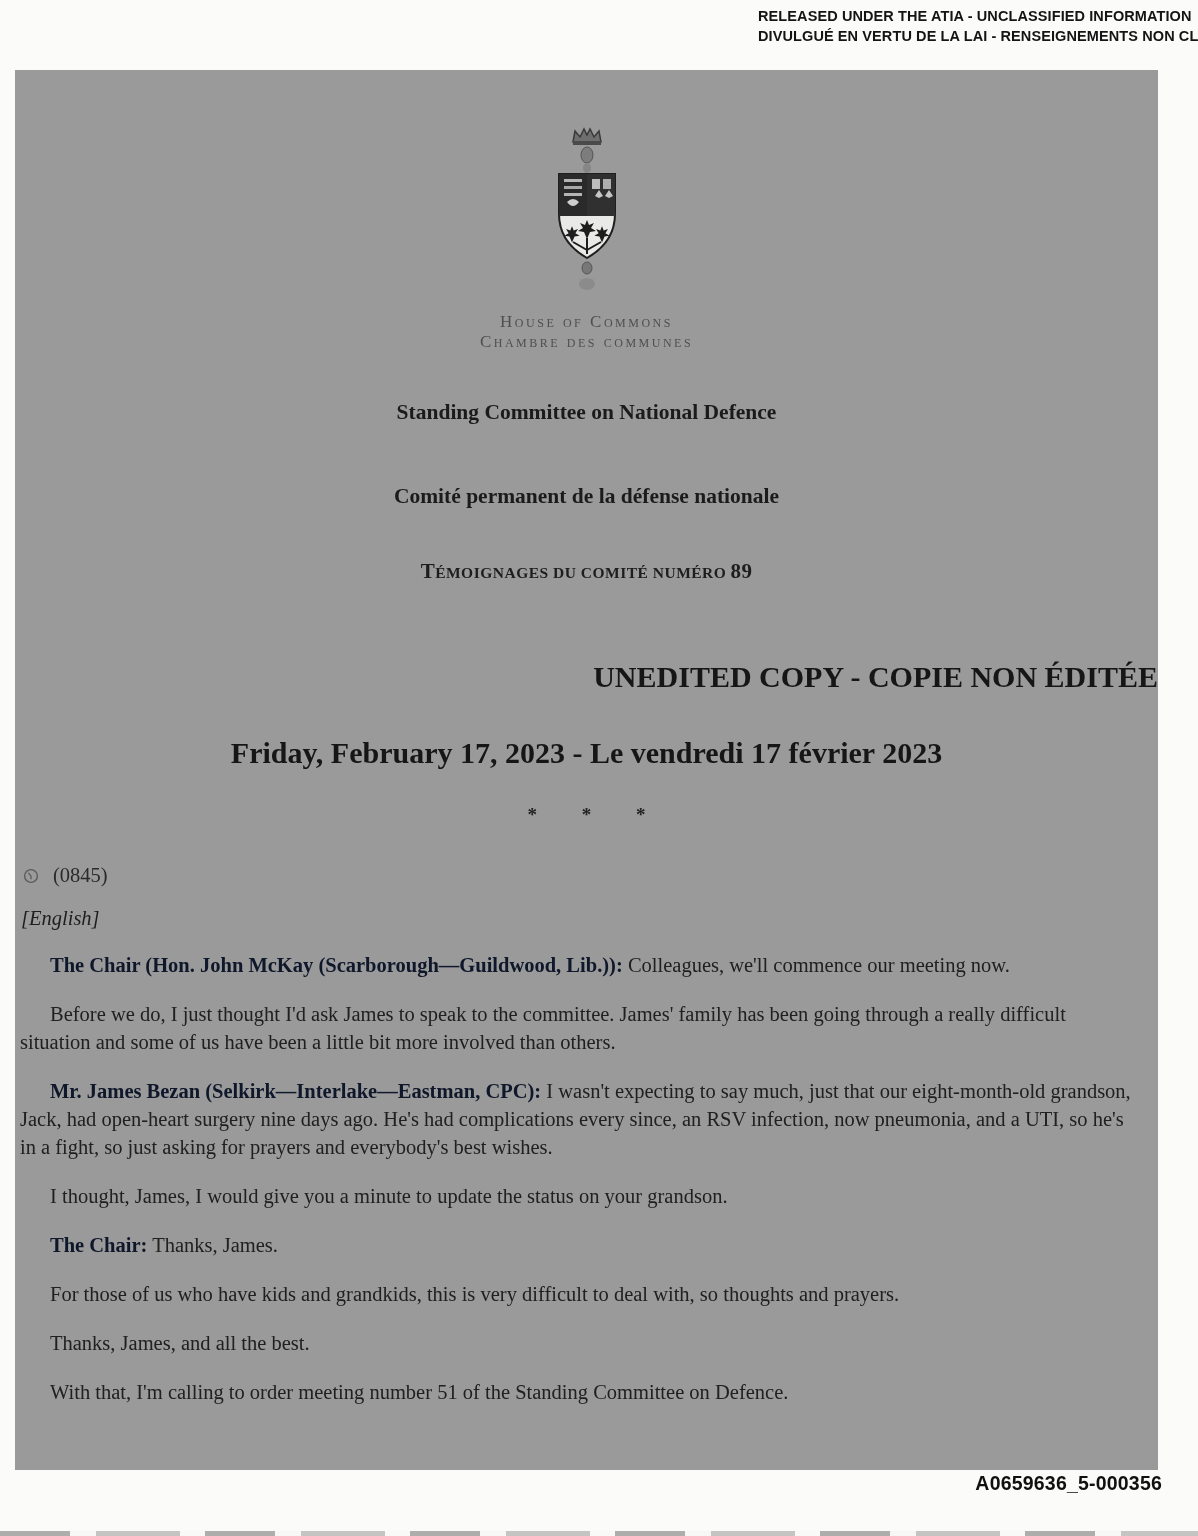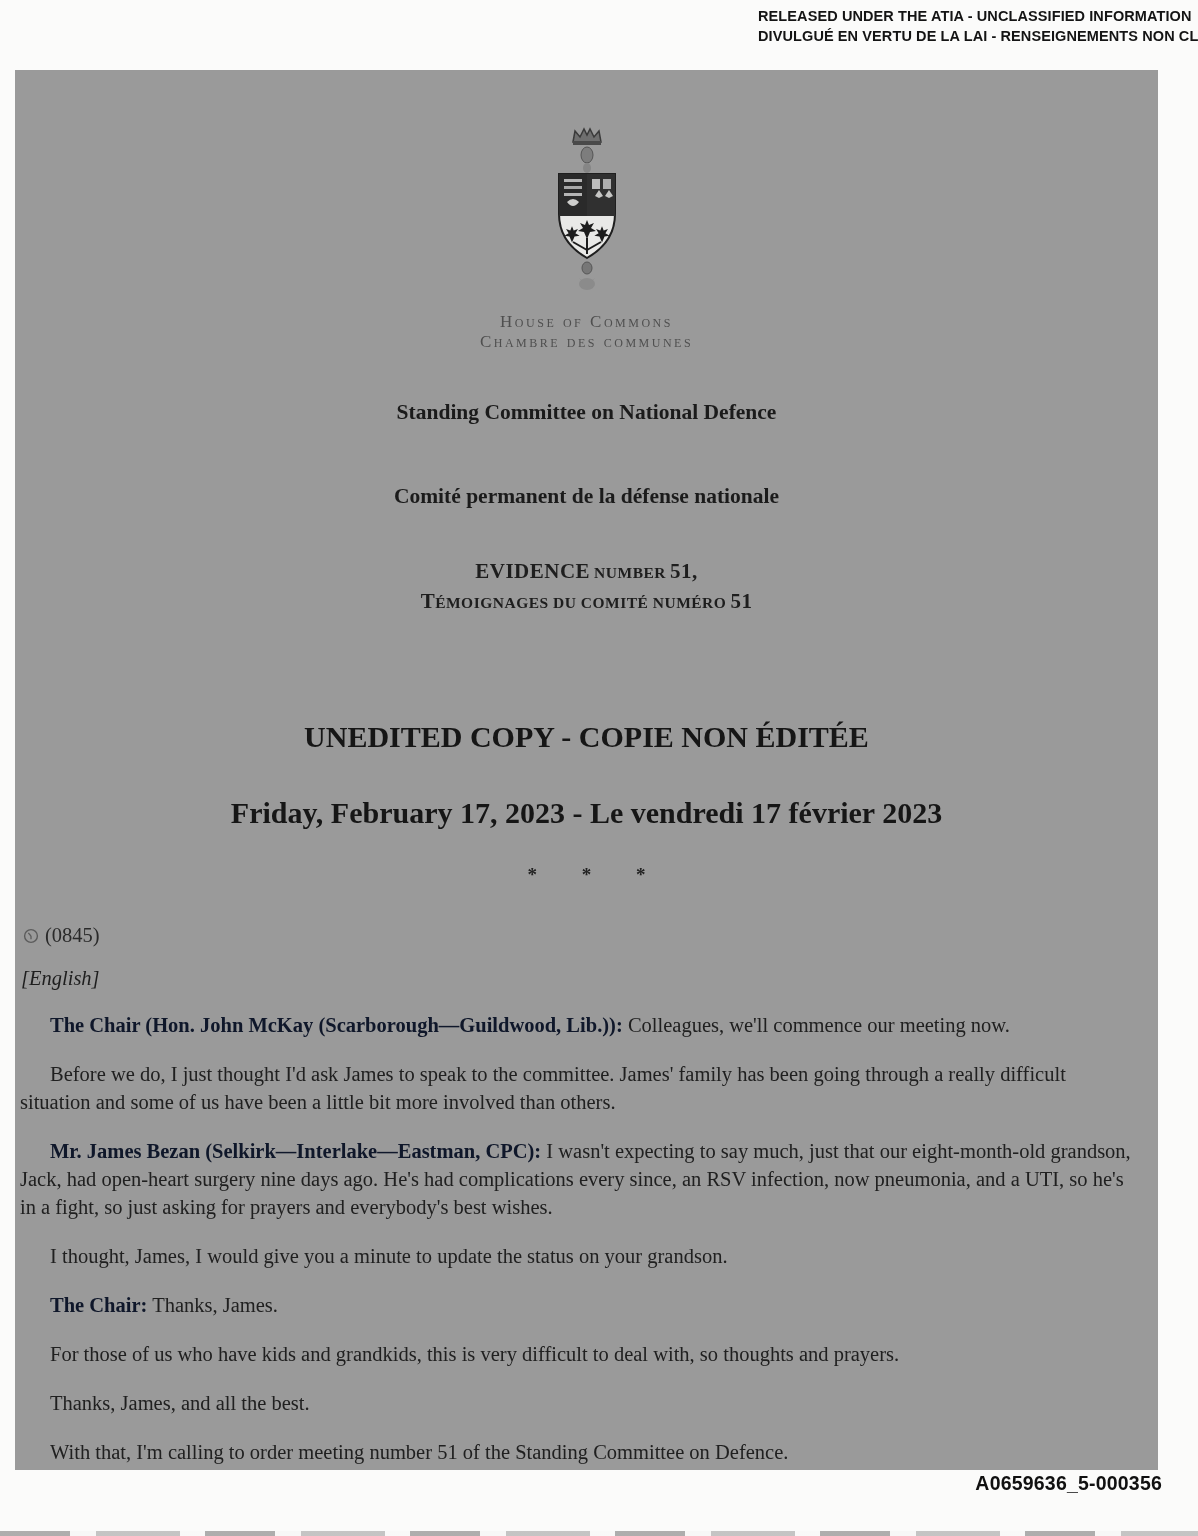--- a/index.html
+++ b/index.html
@@ -42,31 +42,31 @@
   }
   .committee-en { margin-top: 48px; }
   .committee-fr { margin-top: 59px; }
   .evidence-block { text-align: center; margin-top: 48px; font-weight: bold; line-height: 28px; }
   .ev-big { font-size: 21px; letter-spacing: .5px; }
   .ev-small { font-size: 15.5px; text-transform: uppercase; letter-spacing: .5px; }
   .main-title {
     text-align: center; font-weight: bold; font-size: 30px;
     color: #161616; margin: 0;
   }
-  .title-unedited { margin-top: 103px; }
+  .title-unedited { margin-top: 73px; text-align: right; }
   .title-date { margin-top: 42px; }
   .stars {
     text-align: center; margin-top: 34px;
     font-size: 19px; font-weight: bold; letter-spacing: 20px;
     padding-left: 20px; color: #222;
   }
   .timestamp-row {
     margin-top: 38px; padding-left: 8px;
     font-size: 20.5px; color: #2a2a2a;
-    display: flex; align-items: center; gap: 6px;
+    display: flex; align-items: center; gap: 14px;
   }
   .clock-icon svg { display: block; opacity: .65; }
   .language-tag {
     margin-top: 20px; padding-left: 6px;
     font-style: italic; font-size: 20.5px;
   }
   .transcript { padding: 0 24px 0 5px; margin-top: 6px; }
   .transcript p {
     margin: 0; margin-top: 21px;
     font-size: 20.5px; line-height: 28px;
@@ -147,22 +147,21 @@
 
   <div class="org-block">
     <div class="org-line">House of Commons</div>
     <div class="org-line">Chambre des communes</div>
   </div>
 
   <h1 class="committee-title committee-en">Standing Committee on National Defence</h1>
   <h2 class="committee-title committee-fr">Comité permanent de la défense nationale</h2>
 
   <div class="evidence-block">
-    <div><span class="ev-big">EVIDENCE</span> <span class="ev-small">number</span> <span class="ev-big">51,</span></div>
-    <div><span class="ev-big">T</span><span class="ev-small">émoignages du comité numéro</span> <span class="ev-big">51</span></div>
+    <div><span class="ev-big">T</span><span class="ev-small">émoignages du comité numéro</span> <span class="ev-big">89</span></div>
   </div>
 
   <div class="main-title title-unedited">UNEDITED COPY - COPIE NON ÉDITÉE</div>
   <div class="main-title title-date">Friday, February 17, 2023 - Le vendredi 17 février 2023</div>
   <div class="stars">* * *</div>
 
   <div class="timestamp-row">
     <span class="clock-icon">
       <svg width="16" height="16" viewBox="0 0 16 16" xmlns="http://www.w3.org/2000/svg">
         <circle cx="8" cy="8" r="6.4" fill="none" stroke="#3a3a3a" stroke-width="1.4"></circle>

